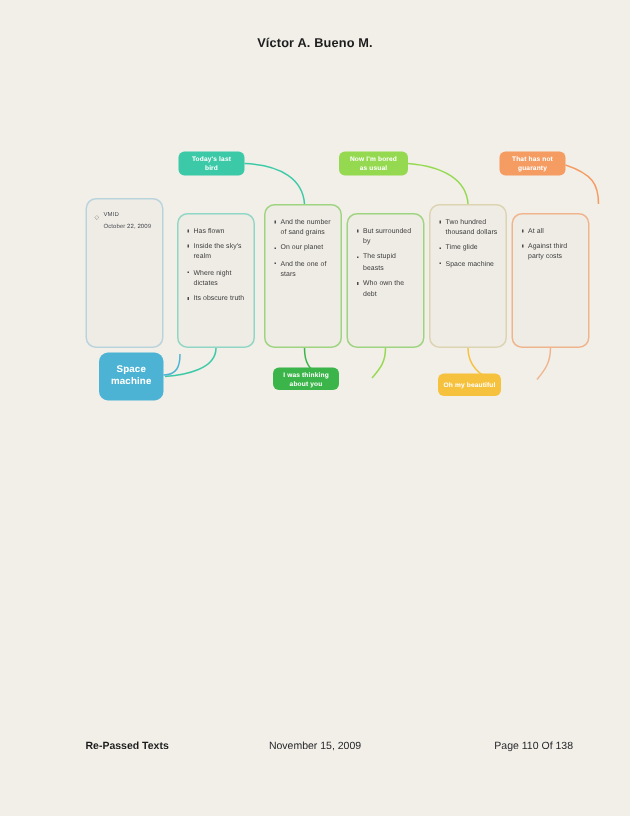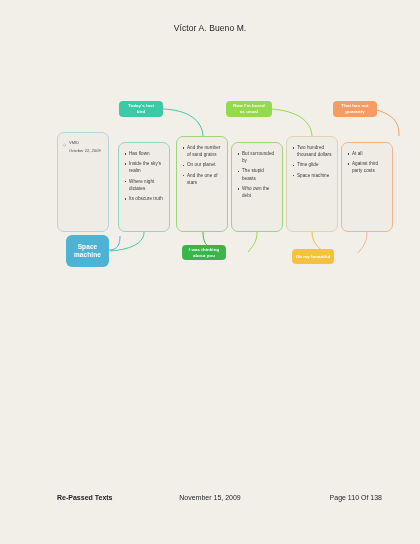--- a/index.html
+++ b/index.html
@@ -21,21 +21,21 @@
   }
 
   
   .doc-title {
     position: absolute;
     top: 23px;
     left: 0;
     width: 100%;
     text-align: center;
     font-size: 8.5px;
-    font-weight: normal;
+    font-weight: bold;
     color: #1c1c1c;
     letter-spacing: 0.1px;
   }
 
   
   .canvas {
     position: absolute;
     top: 90px;
     left: 0;
     width: 420px;

